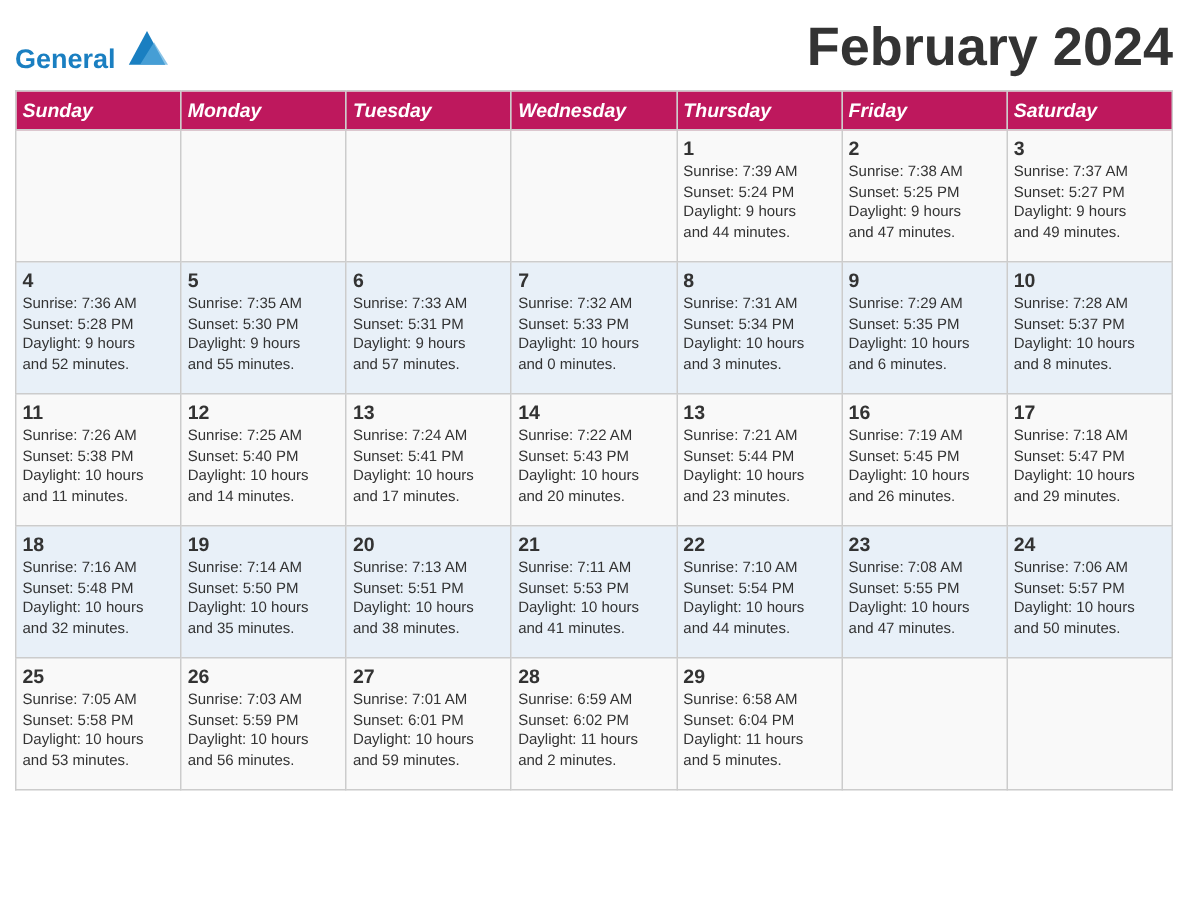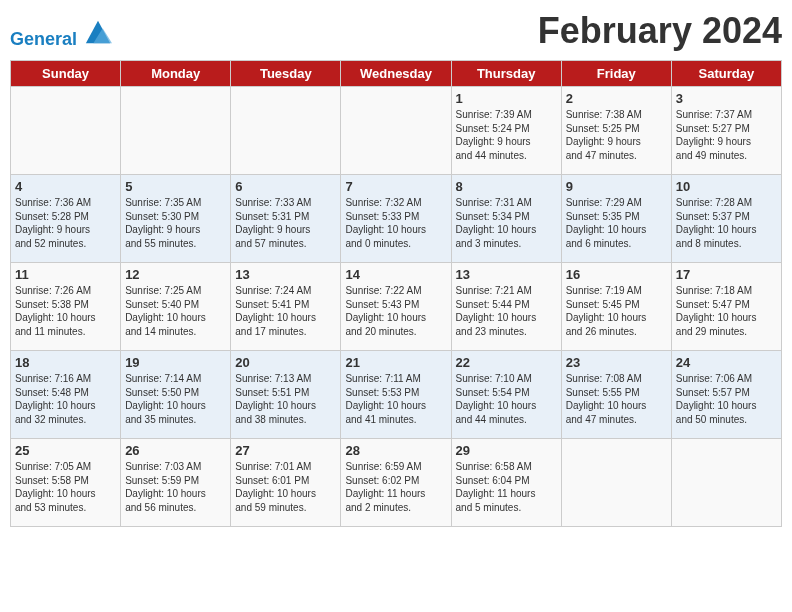--- a/index.html
+++ b/index.html
@@ -46,27 +46,28 @@
     .subtitle {
       font-size: 18px;
       color: #555;
     }
     table {
       width: 100%;
       border-collapse: collapse;
       font-size: 11px;
     }
     thead tr th {
-      background-color: #b91c1c;
+      background-color: #be185d;
       color: #fff;
-      text-align: center;
+      text-align: left;
       padding: 5px 4px;
       font-size: 13px;
       font-weight: bold;
       border: 1px solid #ccc;
+      font-style: italic;
     }
     tbody tr td {
       border: 1px solid #ccc;
       vertical-align: top;
       padding: 4px;
       width: 14.28%;
       min-height: 70px;
       height: 88px;
     }
     tbody tr:nth-child(odd) td {

